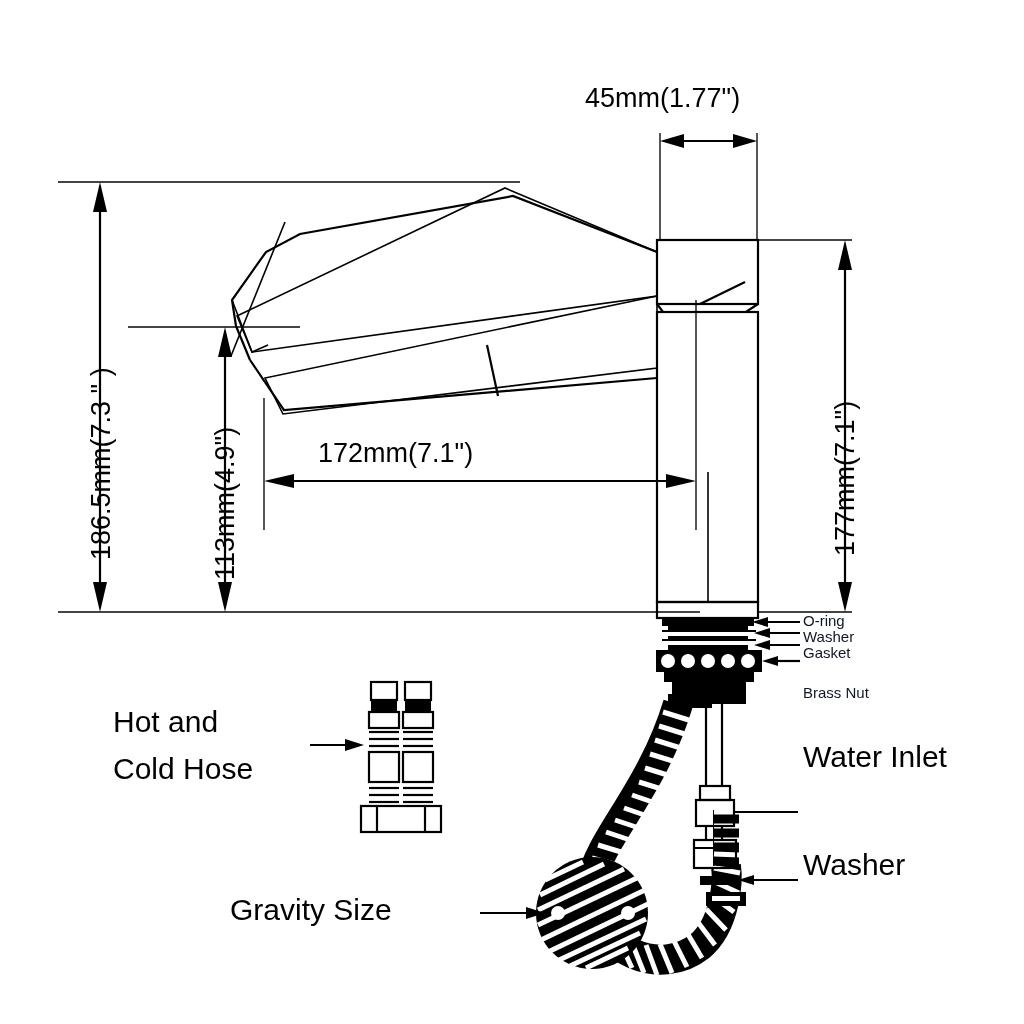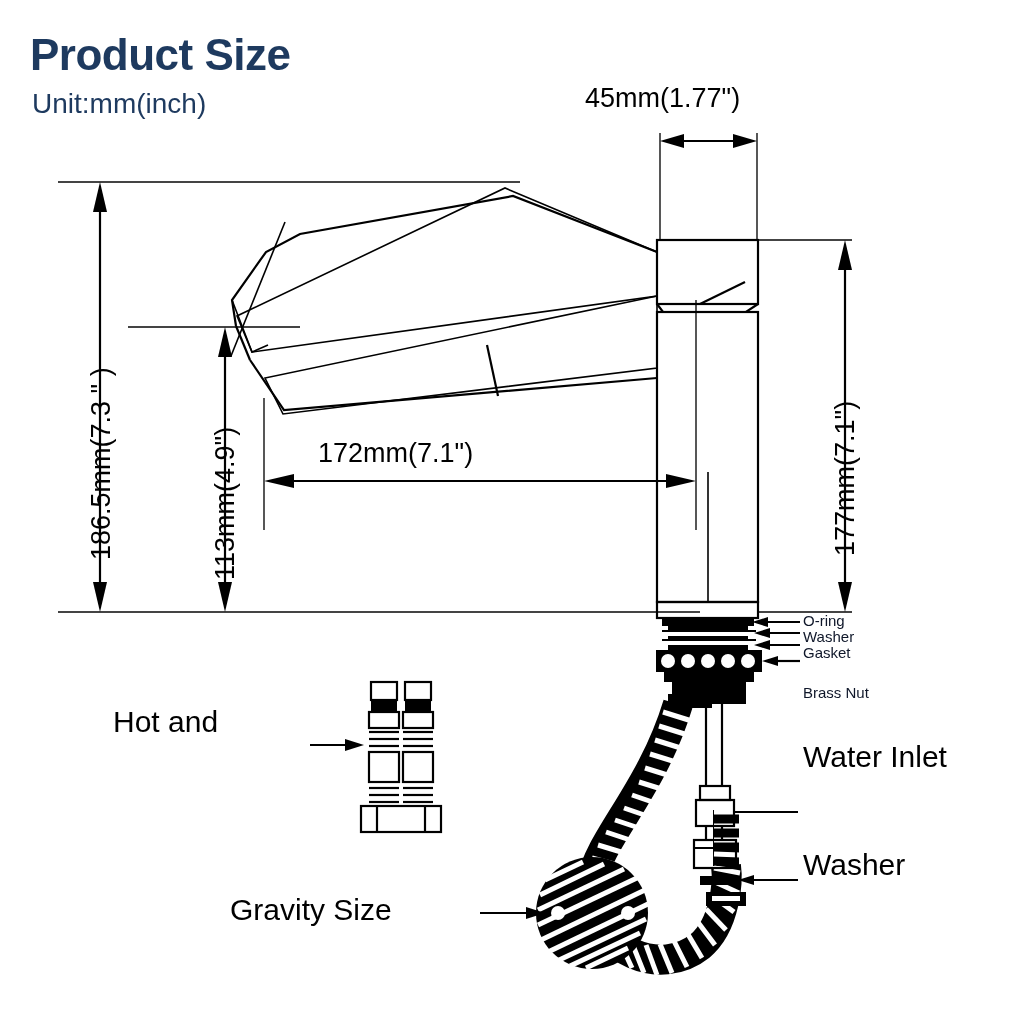--- a/index.html
+++ b/index.html
@@ -31,22 +31,20 @@
   .gray { stroke:#444; stroke-width:1.8; }
   .fillblk { fill:#000; stroke:none; }
   .nofill { fill:none; }
   .whitefill { fill:#fff; }
 </style>
 </head>
 <body>
 
 <div id="stage">
 
-  <div class="title">Product Size</div>
-  <div class="subtitle">Unit:mm(inch)</div>
 
   <svg width="1024" height="1024">
 
     <line class="ln gray" x1="58" y1="182" x2="520" y2="182"></line>
     <line class="ln gray" x1="58" y1="612" x2="700" y2="612"></line>
     <line class="ln gray" x1="128" y1="327" x2="300" y2="327"></line>
 
     <line class="ln gray" x1="660" y1="133" x2="660" y2="240"></line>
     <line class="ln gray" x1="757" y1="133" x2="757" y2="240"></line>
 
@@ -249,20 +247,21 @@
   <div class="dimlabel" style="left:318px; top:440px;">172mm(7.1")</div>
 
   <div class="dimlabel rot" style="left:832px; top:556px; transform:rotate(-90deg);">177mm(7.1")</div>
 
   <div class="smalllabel" style="left:803px; top:613px;">O-ring</div>
   <div class="smalllabel" style="left:803px; top:629px;">Washer</div>
   <div class="smalllabel" style="left:803px; top:645px;">Gasket</div>
   <div class="smalllabel" style="left:803px; top:685px;">Brass Nut</div>
 
   <div class="partlabel" style="left:113px; top:705px;text-align:center;">Hot and</div>
+  <div class="partlabel" style="left:113px; top:752px;">Cold Hose</div>
 
   <div class="partlabel" style="left:803px; top:740px;">Water Inlet</div>
 
   <div class="partlabel" style="left:803px; top:848px;">Washer</div>
 
   <div class="partlabel" style="left:230px; top:893px;">Gravity Size</div>
 
 </div>
 
 </body></html>

